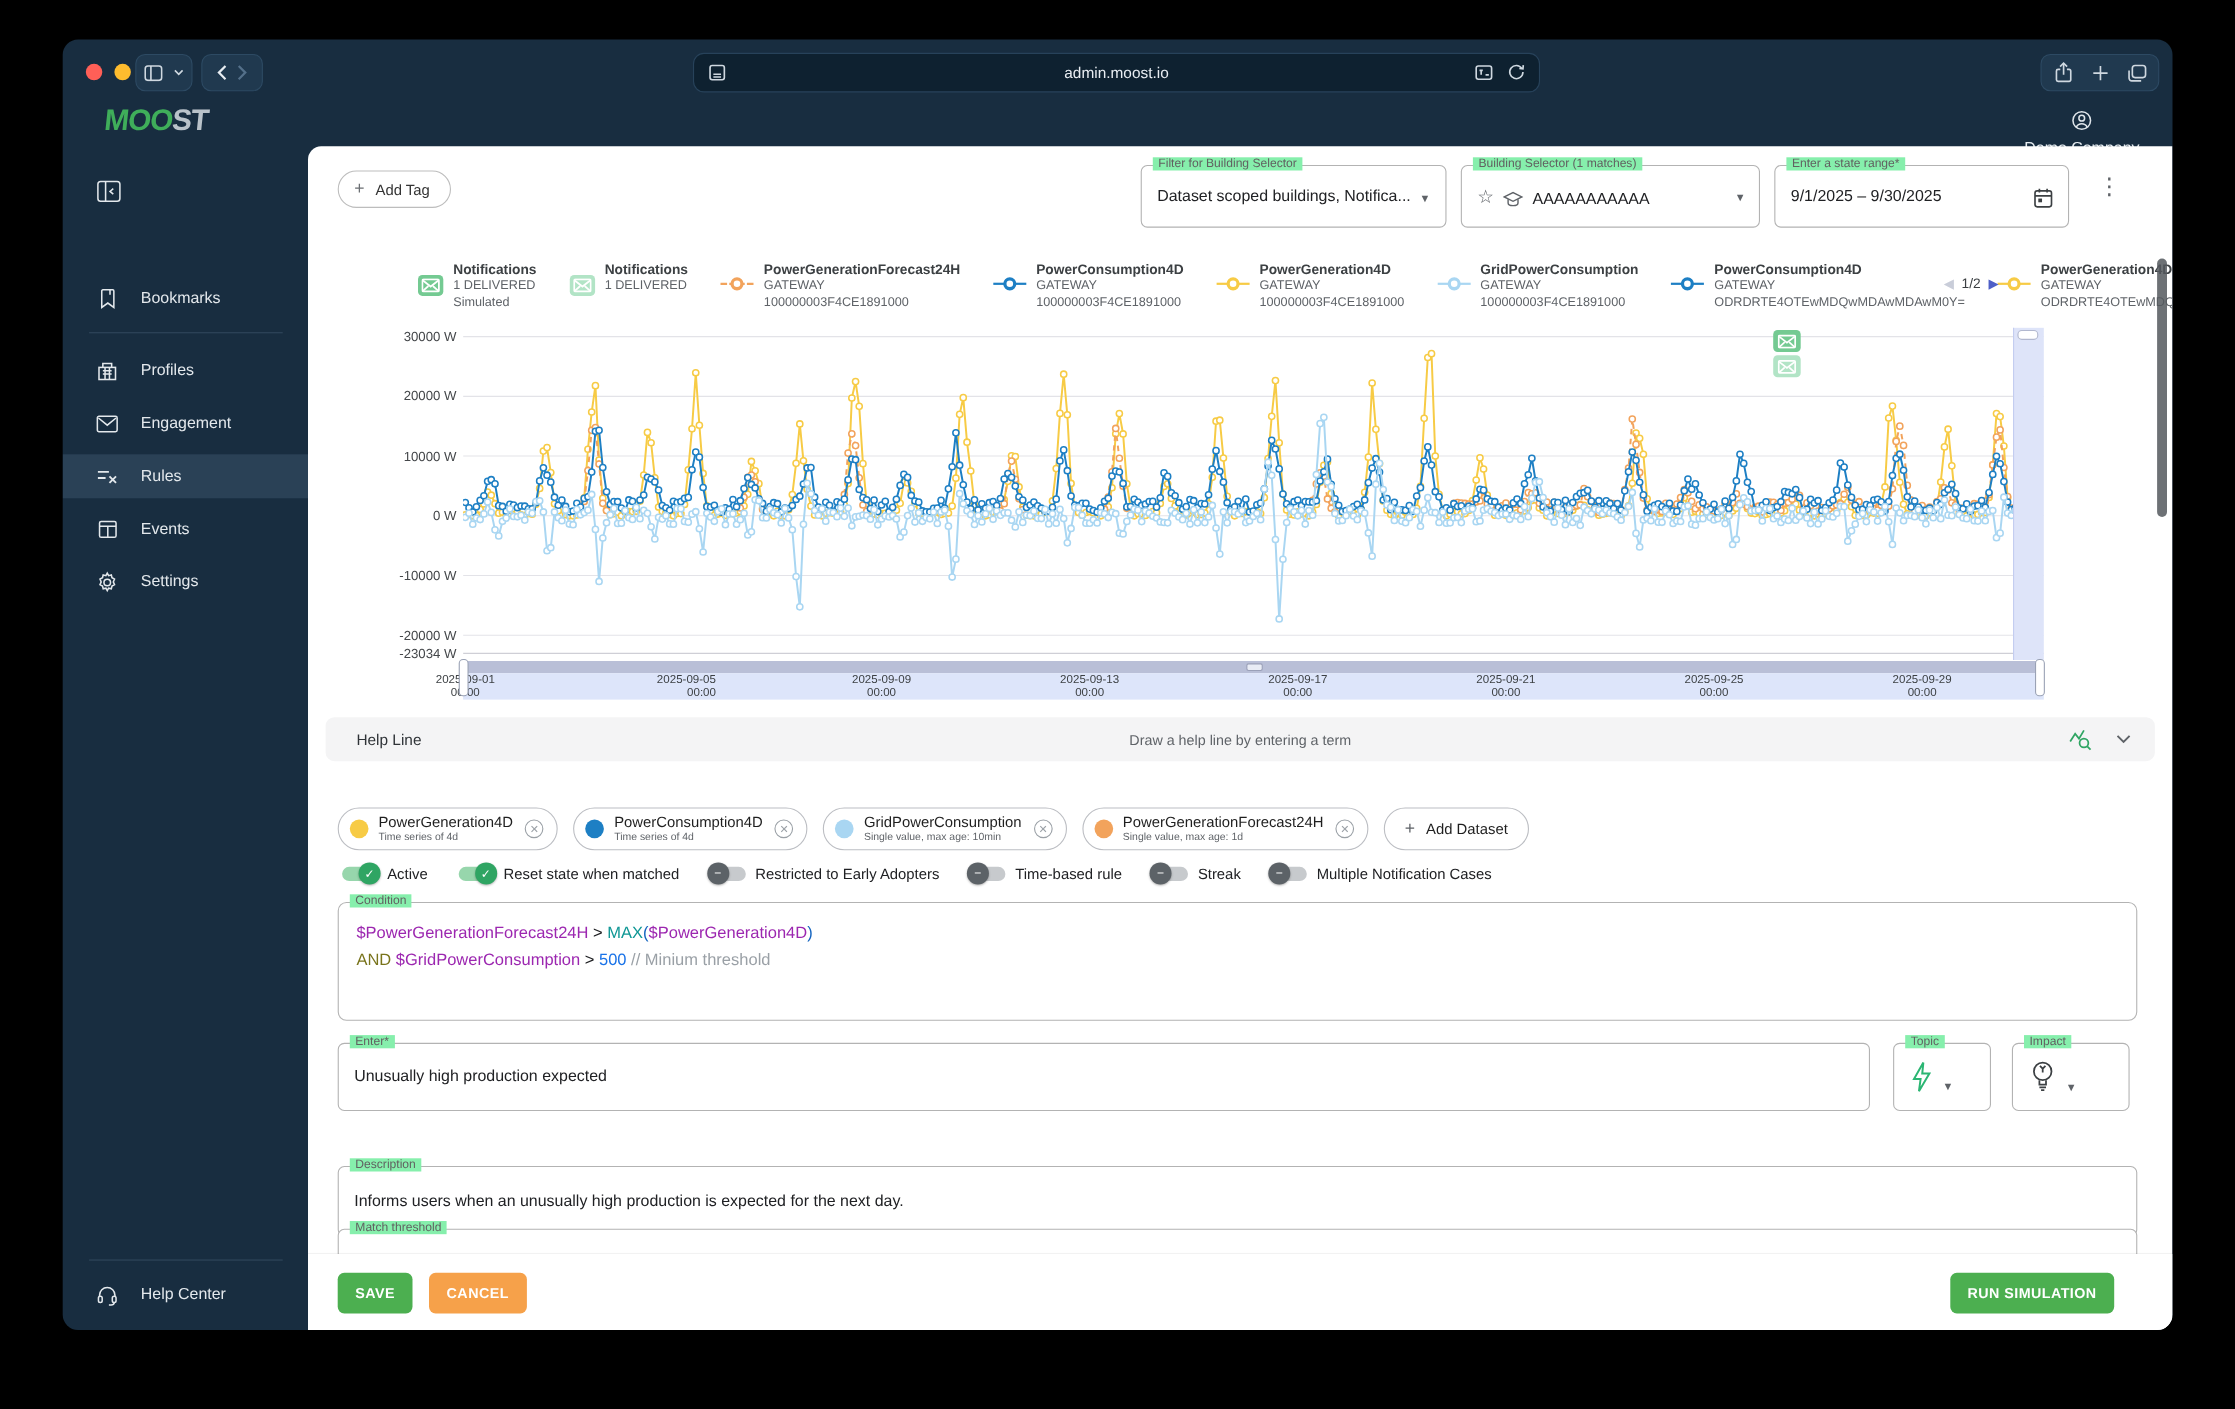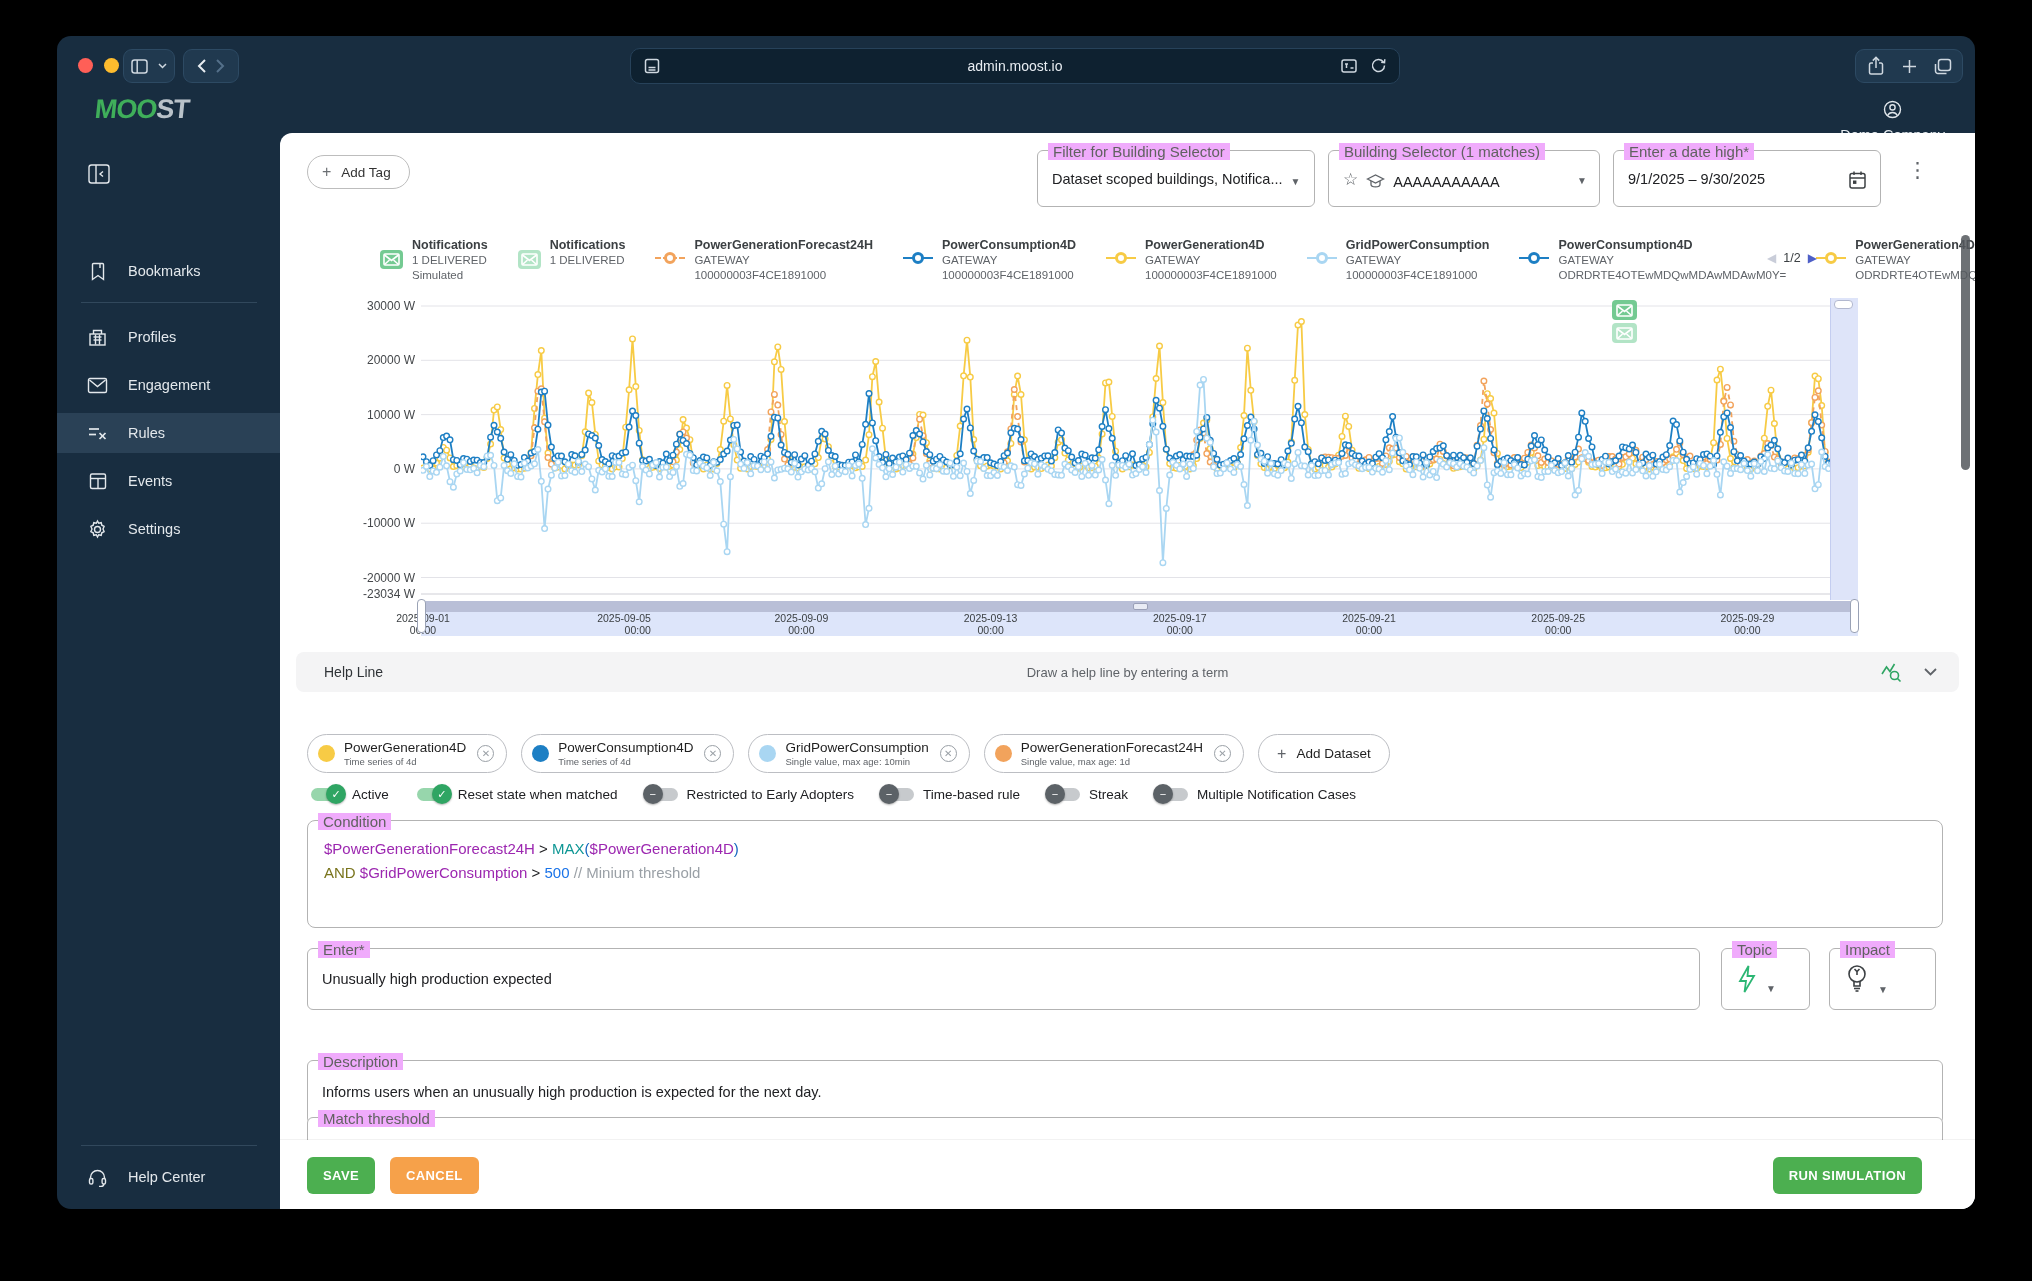--- a/index.html
+++ b/index.html
@@ -33,21 +33,21 @@
   .nav-ico svg { stroke:#e3e8ec; fill:none; stroke-width:1.4; }
 
   
   .card { position:absolute; left:223px; top:97px; width:1695px; height:1076px; background:#fff; border-radius:12px 0 0 0; }
   .scroll-thumb { position:absolute; right:5px; top:199px; width:9px; height:235px; background:#54585d; border-radius:5px; opacity:.85; }
 
   .addtag { position:absolute; left:27px; top:22px; height:34px; padding:0 18px 0 14px; border:1px solid #bdbdbd; border-radius:17px; display:flex; align-items:center; gap:10px; font-size:13.5px; color:#333; background:#fff; }
   .addtag .plus { color:#6b6f73; font-size:16px; }
 
   .ofield { position:absolute; border:1px solid #b3b3b3; border-radius:6px; background:#fff; }
-  .ofield .flabel { position:absolute; top:-8px; left:10px; background:#f0abfc; padding:0 5px; font-size:15px; color:#616161; white-space:nowrap; }
+  .ofield .flabel { position:absolute; top:-8px; left:10px; background:#86efac; padding:0 5px; font-size:11px; color:#616161; white-space:nowrap; }
   .ofield .fval { position:absolute; left:14px; top:50%; transform:translateY(-50%); font-size:14.5px; color:#202124; white-space:nowrap; display:flex; align-items:flex-end; gap:8px; }
   .caret { color:#5f6368; font-size:10px; }
   .kebab { position:absolute; left:1627px; top:26px; font-size:21px; color:#5f6368; letter-spacing:0; line-height:1; }
 
   
   .legend-row { position:absolute; left:100px; top:104px; width:1380px; display:flex; gap:30px; }
   .legend-entry { display:flex; gap:9px; align-items:flex-start; }
   .ltxt { display:flex; flex-direction:column; line-height:1.3; }
   .ltitle { font-size:12.5px; font-weight:bold; color:#3c4043; }
   .lsub { font-size:11.5px; color:#5f6368; }
@@ -300,21 +300,21 @@
           <span style="color:#5f6368;font-size:17px;">☆</span>
           <svg class="ico" width="19" height="17" viewBox="0 0 19 17" style="stroke:#5f6368;fill:none;stroke-width:1.3">
               <path d="M1.5 6.5 L9.5 2.5 L17.5 6.5 L9.5 10.5 Z"></path>
               <path d="M5 8.6 V12 a4.5 2.4 0 0 0 9 0 V8.6"></path>
             </svg>
           <span>AAAAAAAAAAA</span>
         </span>
         <span class="caret" style="position:absolute;right:12px;top:24px;">▼</span>
       </div>
       <div class="ofield" style="left:1333px;top:17px;width:268px;height:57px;">
-        <span class="flabel">Enter a date high*</span>
+        <span class="flabel">Enter a state range*</span>
         <span class="fval">
             <span>9/1/2025 – 9/30/2025</span>
           </span>
         <svg class="ico" width="19" height="20" viewBox="0 0 19 20" style="position:absolute;right:13px;top:19px;stroke:#3c4043;fill:none;stroke-width:1.5">
             <rect x="2" y="3.5" width="15" height="14.5" rx="2"></rect>
             <line x1="2" y1="8" x2="17" y2="8"></line>
             <line x1="6" y1="1.5" x2="6" y2="5"></line>
             <line x1="13" y1="1.5" x2="13" y2="5"></line>
             <rect x="5" y="10.5" width="3.4" height="3.4" fill="#3c4043" stroke="none"></rect>
           </svg>

